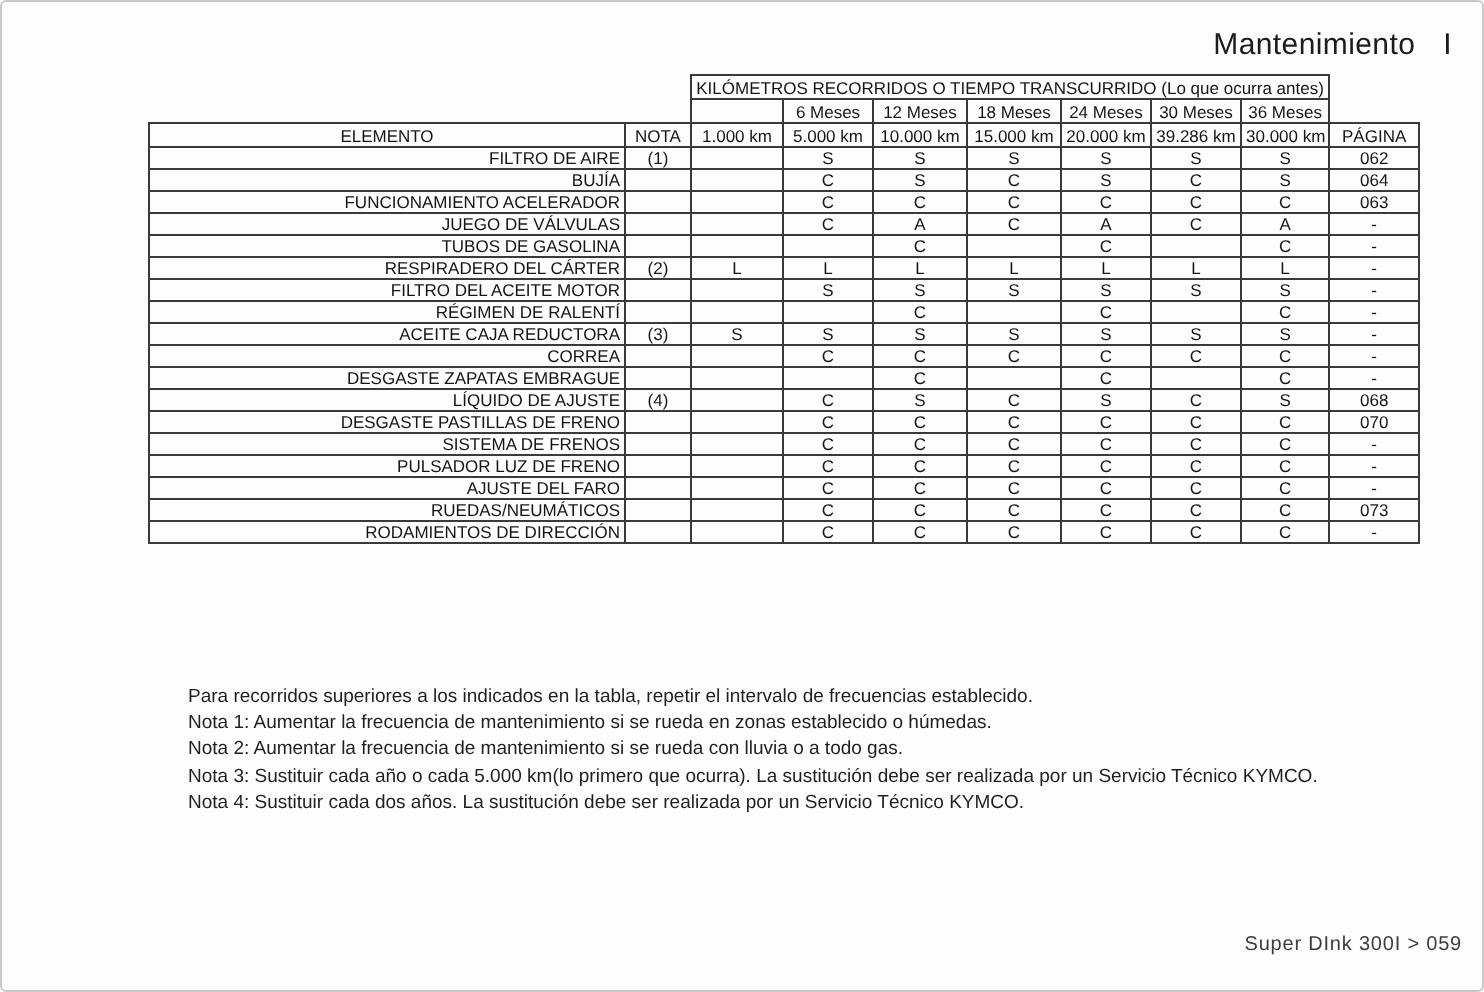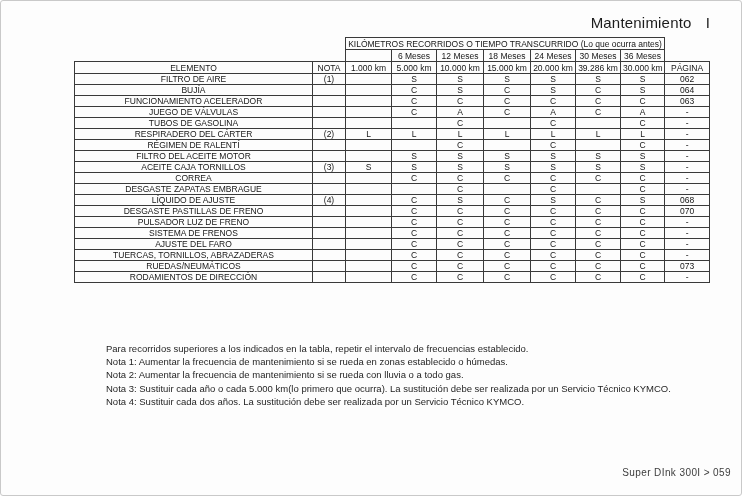--- a/index.html
+++ b/index.html
@@ -12,21 +12,21 @@
     position: absolute;
     left: 0; top: 0;
     width: 740px; height: 494px;
     background: #fdfdfd;
     border: 1px solid #c9c9c9;
     border-radius: 3px;
     overflow: hidden;
   }
   .doc-title {
     position: absolute;
-    top: 13px; right: 31px;
+    top: 13px; right: 15px;
     font-size: 15px;
     color: #1c1c1c;
     letter-spacing: 0.2px;
   }
   .doc-title .sec { margin-left: 14px; }
 
   .tbl-wrap { position: absolute; left: 73px; top: 36px; }
   table.maint {
     border-collapse: collapse;
     table-layout: fixed;
@@ -39,28 +39,27 @@
     color: #151515;
     padding: 0 2px;
     height: 10px;
     line-height: 10px;
     white-space: nowrap;
     overflow: hidden;
     text-align: center;
   }
   table.maint thead th { height: 11px; }
   table.maint .nb { border: none; }
-  table.maint .el-cell { text-align: center; margin-left: 31px; }
+  table.maint .el-cell { text-align: right; margin-left: 31px; }
   .notes {
     position: absolute;
     left: 93px; top: 341px;
     font-size: 9.5px;
     line-height: 13.2px;
     color: #1f1f1f;
-    margin-left: 12px;
   }
   .footer {
     position: absolute;
     top: 466px; right: 10px;
     font-size: 10px;
     color: #3d3d3d;
     letter-spacing: 0.4px;
   }
 </style>
 </head>
@@ -183,45 +182,45 @@
             <td>L</td>
             <td>L</td>
             <td>L</td>
             <td>L</td>
             <td>L</td>
             <td>L</td>
             <td>L</td>
             <td>-</td>
           </tr>
           <tr>
+            <td class="el-cell">FILTRO DEL ACEITE MOTOR</td>
+            <td></td>
+            <td></td>
+            <td>S</td>
+            <td>S</td>
+            <td>S</td>
+            <td>S</td>
+            <td>S</td>
+            <td>S</td>
+            <td>-</td>
+          </tr>
+          <tr>
             <td class="el-cell">RÉGIMEN DE RALENTÍ</td>
             <td></td>
             <td></td>
             <td></td>
             <td>C</td>
             <td></td>
             <td>C</td>
             <td></td>
             <td>C</td>
             <td>-</td>
           </tr>
           <tr>
-            <td class="el-cell">FILTRO DEL ACEITE MOTOR</td>
-            <td></td>
-            <td></td>
-            <td>S</td>
-            <td>S</td>
-            <td>S</td>
-            <td>S</td>
-            <td>S</td>
-            <td>S</td>
-            <td>-</td>
-          </tr>
-          <tr>
-            <td class="el-cell">ACEITE CAJA TORNILLOS</td>
+            <td class="el-cell">ACEITE CAJA REDUCTORA</td>
             <td>(3)</td>
             <td>S</td>
             <td>S</td>
             <td>S</td>
             <td>S</td>
             <td>S</td>
             <td>S</td>
             <td>S</td>
             <td>-</td>
           </tr>
@@ -267,57 +266,45 @@
             <td></td>
             <td>C</td>
             <td>C</td>
             <td>C</td>
             <td>C</td>
             <td>C</td>
             <td>C</td>
             <td>070</td>
           </tr>
           <tr>
+            <td class="el-cell">SISTEMA DE FRENOS</td>
+            <td></td>
+            <td></td>
+            <td>C</td>
+            <td>C</td>
+            <td>C</td>
+            <td>C</td>
+            <td>C</td>
+            <td>C</td>
+            <td>-</td>
+          </tr>
+          <tr>
             <td class="el-cell">PULSADOR LUZ DE FRENO</td>
             <td></td>
             <td></td>
             <td>C</td>
             <td>C</td>
             <td>C</td>
             <td>C</td>
             <td>C</td>
             <td>C</td>
             <td>-</td>
           </tr>
           <tr>
-            <td class="el-cell">SISTEMA DE FRENOS</td>
-            <td></td>
-            <td></td>
-            <td>C</td>
-            <td>C</td>
-            <td>C</td>
-            <td>C</td>
-            <td>C</td>
-            <td>C</td>
-            <td>-</td>
-          </tr>
-          <tr>
             <td class="el-cell">AJUSTE DEL FARO</td>
-            <td></td>
-            <td></td>
-            <td>C</td>
-            <td>C</td>
-            <td>C</td>
-            <td>C</td>
-            <td>C</td>
-            <td>C</td>
-            <td>-</td>
-          </tr>
-          <tr>
-            <td class="el-cell">TUERCAS, TORNILLOS, ABRAZADERAS</td>
             <td></td>
             <td></td>
             <td>C</td>
             <td>C</td>
             <td>C</td>
             <td>C</td>
             <td>C</td>
             <td>C</td>
             <td>-</td>
           </tr>

